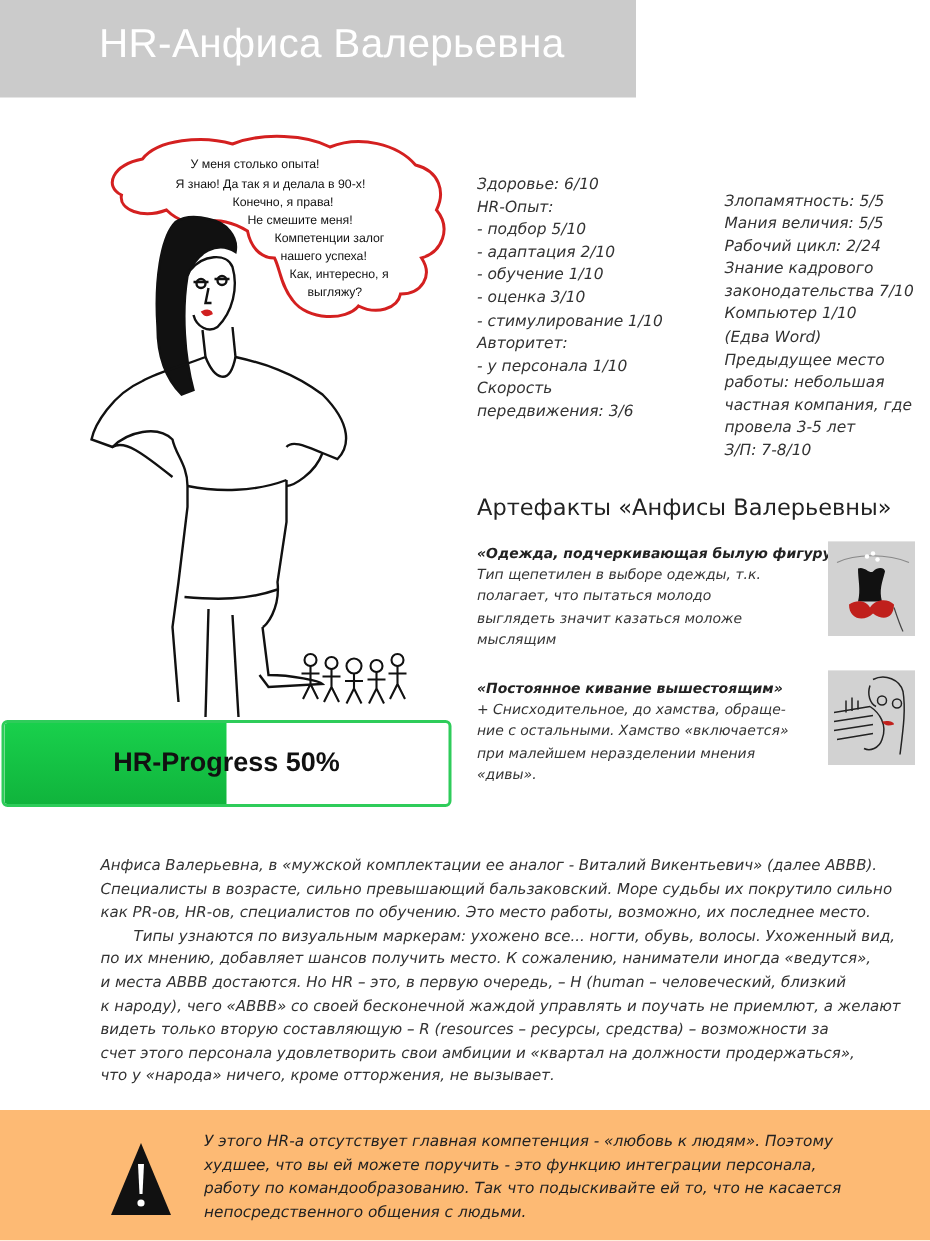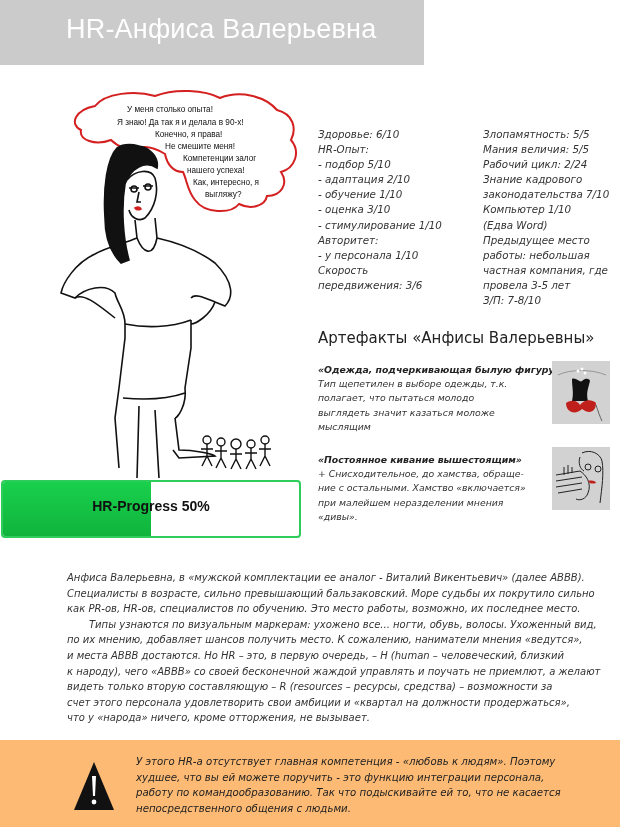--- a/index.html
+++ b/index.html
@@ -5,39 +5,39 @@
   * { box-sizing: border-box; margin: 0; padding: 0; }
   html, body { width: 620px; height: 827px; background: #ffffff; overflow: hidden; }
   body { position: relative; font-family: "DejaVu Sans", sans-serif; color: #222; }
 
   .title-bar { position: absolute; left: 0; top: 0; width: 424px; height: 65px; background: #cbcbcb; }
   .title-bar h1 { position: absolute; left: 66px; top: 14px; font-family: "Liberation Sans", sans-serif; font-weight: normal; font-size: 27px; color: #ffffff; letter-spacing: 0.2px; }
 
   .illustration { position: absolute; left: 55px; top: 88px; width: 250px; height: 390px; }
 
   .stats-col { position: absolute; font-size: 10.3px; line-height: 15.1px; color: #333; font-style: italic; }
-  .stats-left { left: 318px; top: 127px; width: 140px; }
+  .stats-left { left: 318px; top: 116px; width: 140px; }
   .stats-right { left: 483px; top: 127px; width: 137px; }
   .stats-col div { white-space: nowrap; }
 
   .artifacts-title { position: absolute; left: 318px; top: 329px; font-size: 15px; color: #222; }
 
   .artifact { position: absolute; left: 318px; width: 225px; font-size: 9.3px; line-height: 14.2px; color: #333; }
   .artifact .a-title { font-weight: bold; font-style: italic; color: #222; white-space: nowrap; }
   .artifact .a-desc { font-style: italic; }
   .art1 { top: 363px; }
   .art2 { top: 453px; }
 
   .thumb { position: absolute; width: 58px; height: 63px; background: #d2d2d2; }
   .thumb1 { left: 552px; top: 361px; }
   .thumb2 { left: 552px; top: 447px; }
 
   .progress { position: absolute; left: 1px; top: 480px; width: 300px; height: 58px; border: 2px solid #2ecc5a; border-radius: 4px; overflow: hidden; background: #fff; }
   .progress-fill { position: absolute; left: 0; top: 0; height: 100%; background: linear-gradient(#19d04c, #10b43c); }
-  .progress-label { position: absolute; left: 0; width: 100%; top: 16px; text-align: center; font-family: "Liberation Sans", sans-serif; font-weight: bold; font-size: 14px; color: #111; }
+  .progress-label { position: absolute; left: 0; width: 100%; top: 16px; text-align: center; font-family: "Liberation Sans", sans-serif; font-weight: bold; font-size: 18px; color: #111; }
 
   .body-text { position: absolute; left: 67px; top: 570px; width: 540px; font-size: 10px; line-height: 15.6px; color: #333; font-style: italic; }
   .body-text p { margin: 0; }
   .body-text .indent { text-indent: 22px; }
 
   .warning { position: absolute; left: 0; top: 740px; width: 620px; height: 87px; background: #fafa08; }
   .warning-icon { position: absolute; left: 73px; top: 20px; width: 42px; height: 52px; }
   .warning-text { position: absolute; left: 136px; top: 14px; width: 470px; font-size: 10.2px; line-height: 15.7px; color: #222; font-style: italic; }
 </style>
 </head>
@@ -165,21 +165,21 @@
 <div class="progress">
   <div class="progress-fill" id="progress-fill" style="width: 50%;"></div>
   <div class="progress-label">HR-Progress 50%</div>
 </div>
 
 <div class="body-text">
   <p>Анфиса Валерьевна, в «мужской комплектации ее аналог - Виталий Викентьевич» (далее АВВВ).</p>
   <p>Специалисты в возрасте, сильно превышающий бальзаковский. Море судьбы их покрутило сильно</p>
   <p>как PR-ов, HR-ов, специалистов по обучению. Это место работы, возможно, их последнее место.</p>
   <p class="indent">Типы узнаются по визуальным маркерам: ухожено все... ногти, обувь, волосы. Ухоженный вид,</p>
-  <p>по их мнению, добавляет шансов получить место. К сожалению, наниматели мнения «ведутся»,</p>
+  <p>по их мнению, добавляет шансов получить место. К сожалению, наниматели иногда «ведутся»,</p>
   <p>и места АВВВ достаются. Но HR – это, в первую очередь, – H (human – человеческий, близкий</p>
   <p>к народу), чего «АВВВ» со своей бесконечной жаждой управлять и поучать не приемлют, а желают</p>
   <p>видеть только вторую составляющую – R (resources – ресурсы, средства) –  возможности за</p>
   <p>счет этого персонала удовлетворить свои амбиции и «квартал на должности продержаться»,</p>
   <p>что у «народа» ничего, кроме отторжения, не вызывает.</p>
 </div>
 
 <div class="warning" id="warning-box" style="background: #fdba74;">
   <svg class="warning-icon" viewBox="0 0 42 52">
     <path d="M21,2 L41,50 L1,50 Z" fill="#111"></path>

